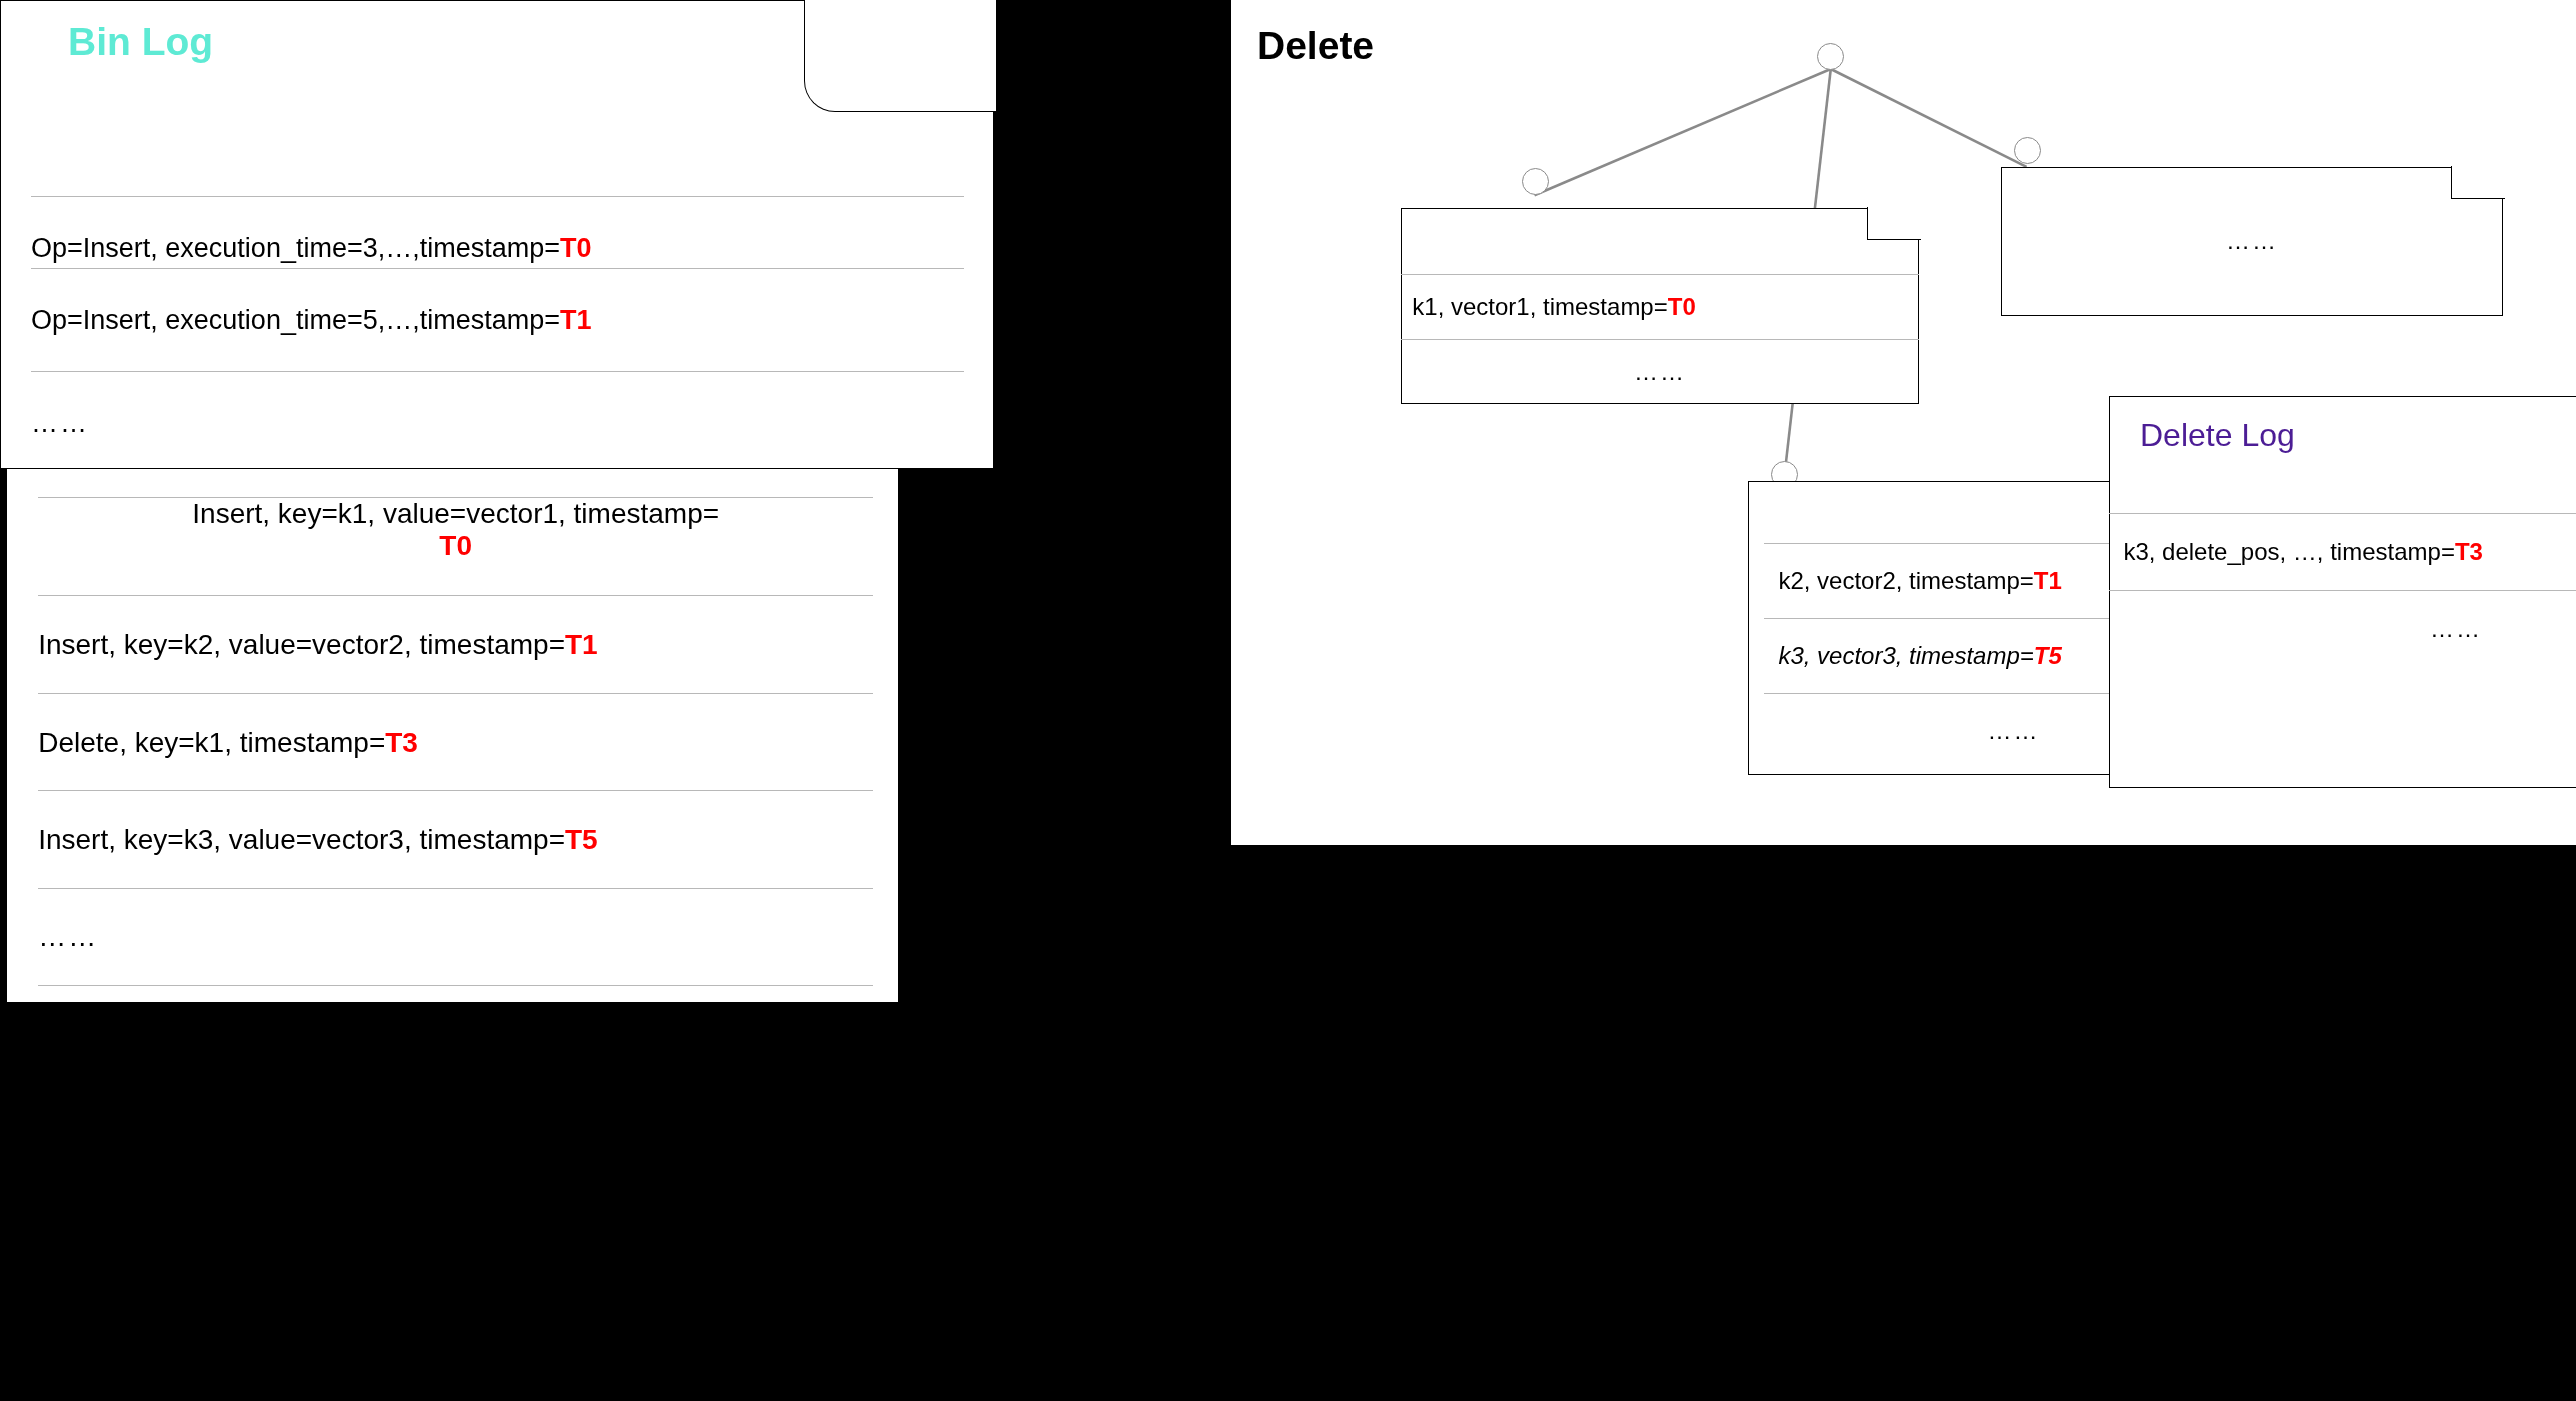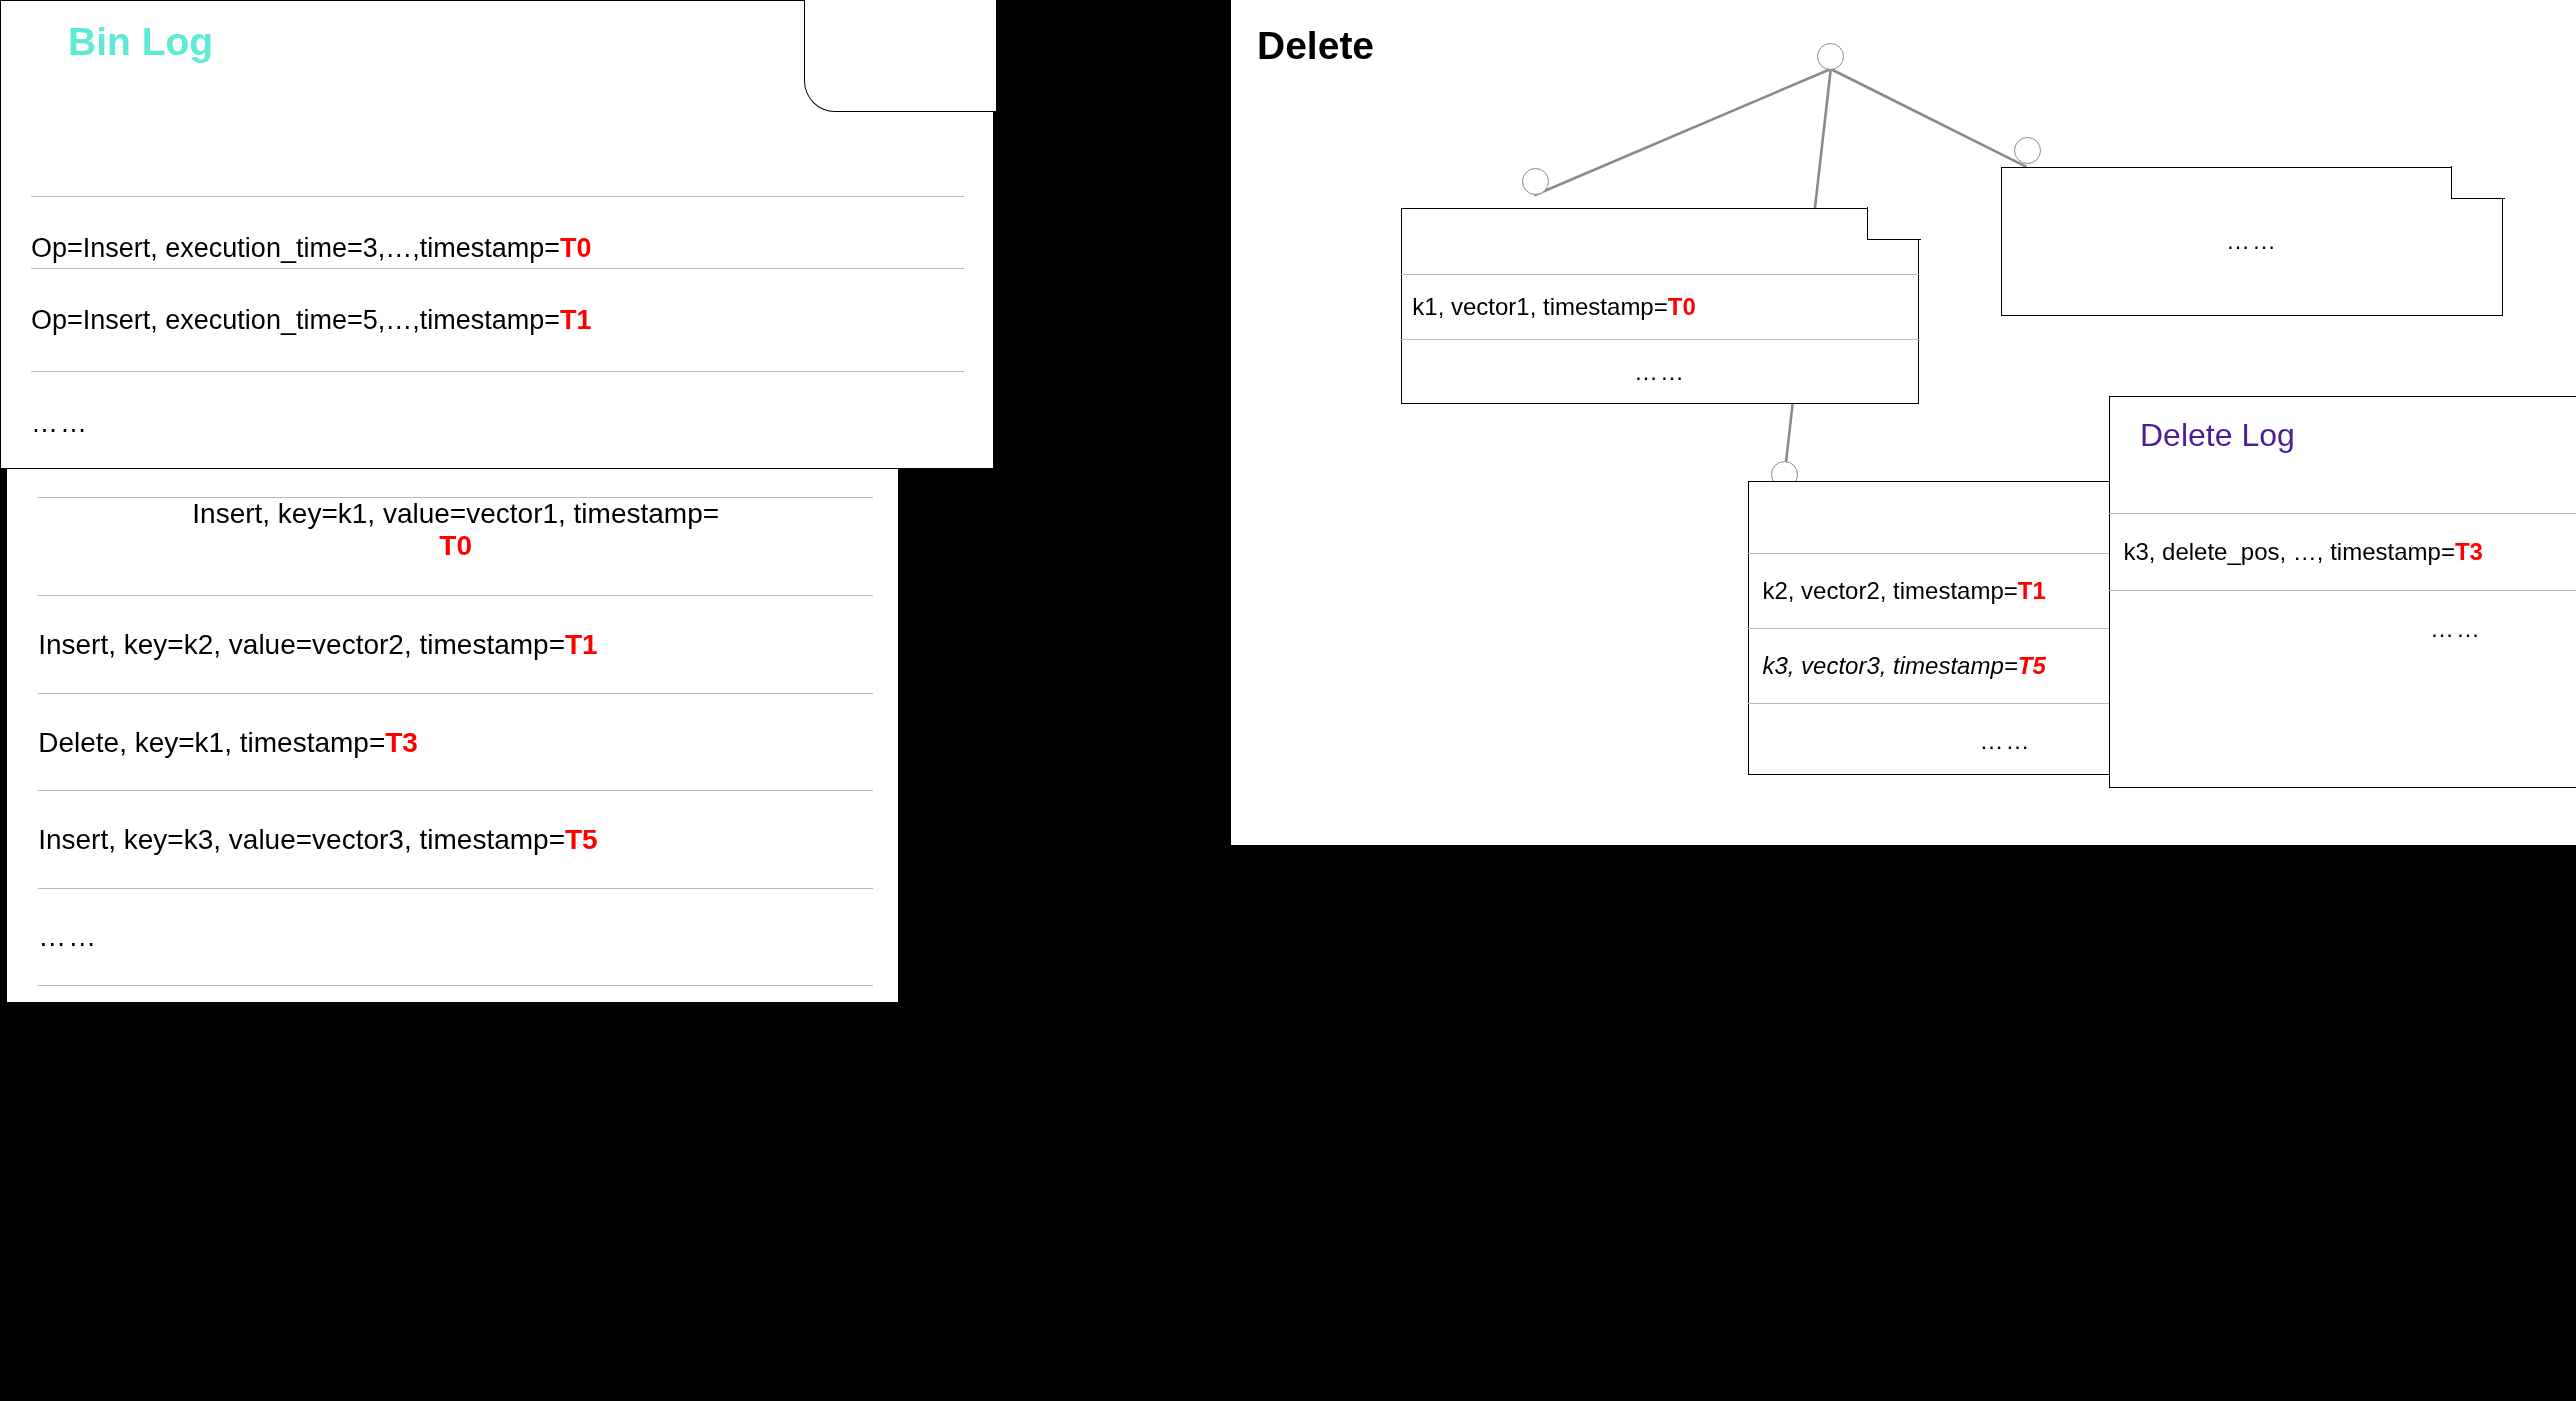--- a/index.html
+++ b/index.html
@@ -245,21 +245,21 @@
       <div class="doc-row center" style="height:65px; border-top:none;">
         <span class="dots">……</span>
       </div>
     </div>
   </div>
 
   <div class="doc" style="left:515px; top:479px; width:515px; height:294px;">
     <div class="body"></div>
     <div class="fold-mask" style="right:-1.5px; top:-1.5px; width:54px; height:33px;"></div>
     <div class="fold-cut" style="right:-1.5px; top:-1.5px; width:54px; height:33px;"></div>
-    <div class="doc-rows" style="top:72px;">
+    <div class="doc-rows" style="top:62px;padding-left:16px;">
       <div class="doc-row" style="height:75px; padding-left:14.4px;">
         <span>k2, vector2, timestamp=</span>
           <span class="ts">T1</span>
       </div>
       <div class="doc-row" style="height:75px; padding-left:14.4px;font-style:italic;">
         <span>k3, vector3, timestamp=</span>
           <span class="ts">T5</span>
       </div>
       <div class="doc-row center" style="height:75px;">
         <span class="dots">……</span>

